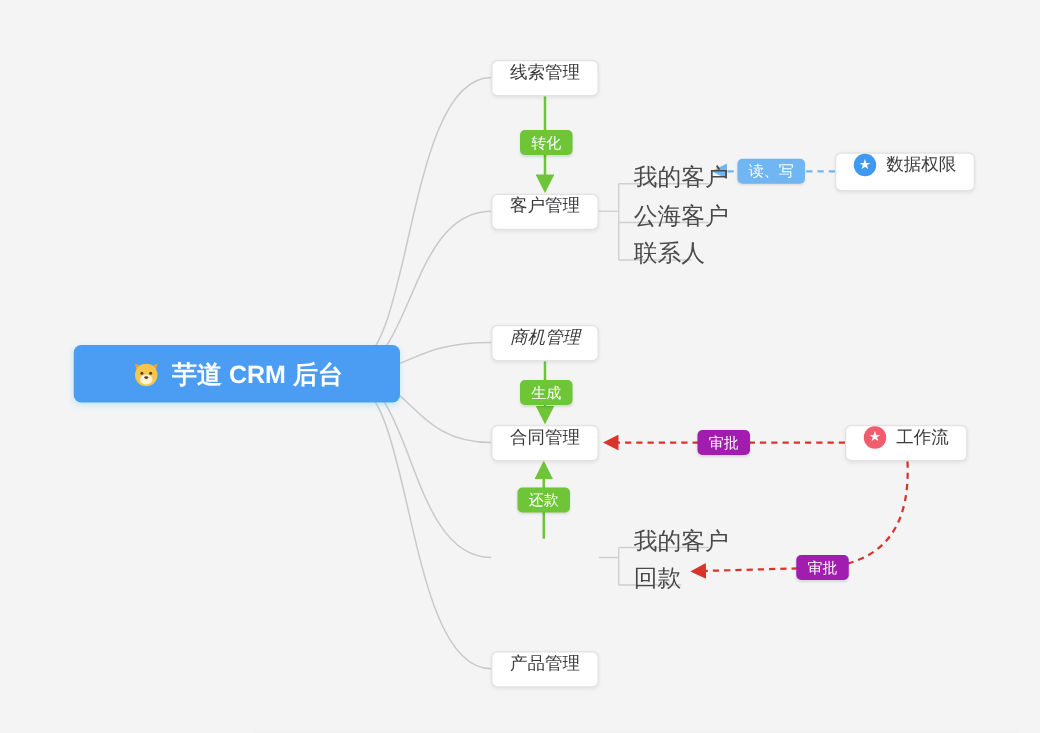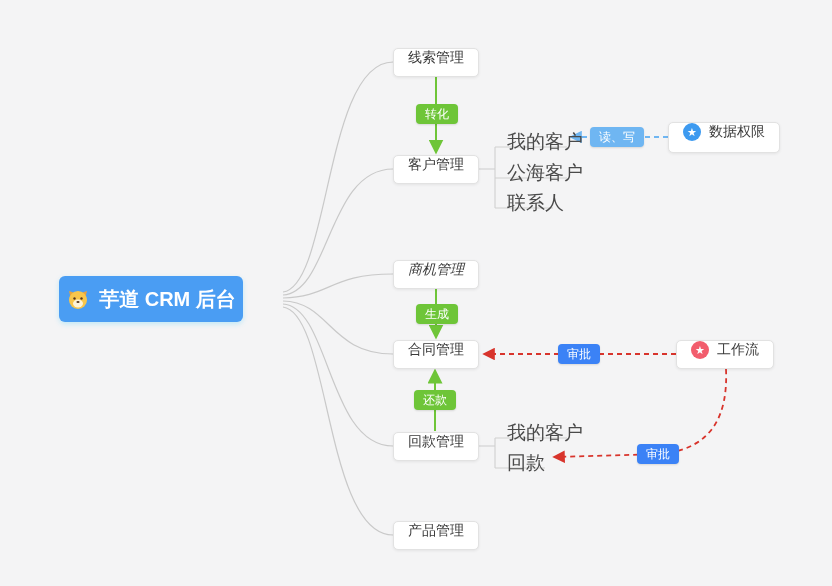--- a/index.html
+++ b/index.html
@@ -22,41 +22,41 @@
     border-radius:5px;
     box-shadow:0 1px 3px rgba(0,0,0,0.07);
     display:flex;align-items:flex-start;justify-content:center;
     font-size:14px;color:#3a3a3a;
     white-space:nowrap;
   }
   .node-sm{width:86px;height:29px;}
   .node-ic{padding:0 14px;gap:8px;}
   .root-node{
     position:absolute;
-    left:59px;top:276px;width:184px;height:46px;
+    left:59px;top:276px;width:261px;height:46px;
     box-sizing:border-box;
     background:#4a9df3;
     border-radius:6px;
     box-shadow:0 2px 5px rgba(40,199,255,0.25);
     display:flex;align-items:center;justify-content:center;gap:9px;
     color:#ffffff;font-size:20px;font-weight:bold;
     white-space:nowrap;
   }
   .badge{
     position:absolute;
     transform:translate(-50%,-50%);
     border-radius:4px;
     padding:4px 9px;
     font-size:12px;color:#ffffff;
     line-height:1;white-space:nowrap;
     box-shadow:0 1px 2px rgba(0,0,0,0.12);
   }
   .badge-green{background:#6ec538;}
   .badge-blue{background:#6fb6f2;}
-  .badge-red{background:#3b82f6;}
+  .badge-red{background:#a21caf;}
   .subitem{
     position:absolute;
     font-size:19px;color:#4a4a4a;
     white-space:nowrap;
   }
   .dot-icon{
     width:18px;height:18px;border-radius:50%;
     display:flex;align-items:center;justify-content:center;
     color:#ffffff;font-size:11px;line-height:1;
     flex:0 0 auto;
@@ -139,23 +139,20 @@
   </div>
   <div class="node node-sm" style="left:393px;top:155px;">
     <span>客户管理</span>
   </div>
   <div class="node node-sm" style="left:393px;top:260px;font-style:italic;">
     <span>商机管理</span>
   </div>
   <div class="node node-sm" style="left:393px;top:340px;">
     <span>合同管理</span>
   </div>
-  <div class="node node-sm" style="left:393px;top:432px;">
-    <span>回款管理</span>
-  </div>
   <div class="node node-sm" style="left:393px;top:521px;">
     <span>产品管理</span>
   </div>
 
   <div class="node node-ic" style="left:668px;top:122px;height:31px;">
     <span class="dot-icon dot-blue">★</span>
     <span>数据权限</span>
   </div>
   <div class="node node-ic" style="left:676px;top:340px;height:29px;">
     <span class="dot-icon dot-pink">★</span>

